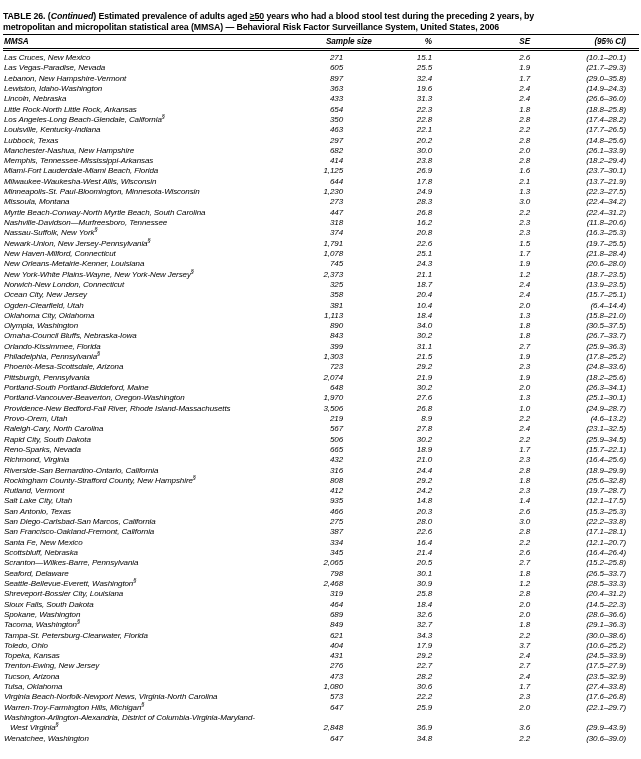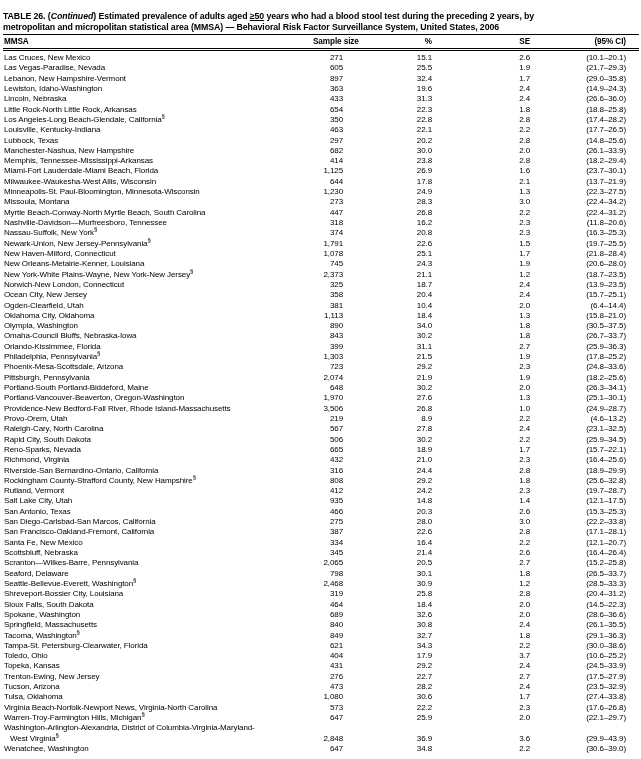--- a/index.html
+++ b/index.html
@@ -11,34 +11,34 @@
   .page { padding: 11px 2px 0 3px; }
   .title {
     font-size: 8.8px; font-weight: bold; line-height: 11px;
     letter-spacing: -0.1px; color: #000; white-space: nowrap;
   }
   .title .ital { font-style: italic; }
   .title .geq { text-decoration: underline; }
   table.data {
     border-collapse: collapse; table-layout: fixed;
     width: 636px; margin-top: 1px;
-    font-size: 8px; letter-spacing: -0.1px; color: #000;
+    font-size: 8px; letter-spacing: -0.1px; color: #000; font-style: italic;
   }
   col.c-name { width: 296px; }
   col.c-n    { width: 44px; }
   col.c-pct  { width: 89px; }
   col.c-se   { width: 98px; }
   col.c-ci   { width: 109px; }
   thead th {
     border-top: 1px solid #000; border-bottom: 3px double #000;
     font-weight: bold; text-align: right; white-space: nowrap;
     padding: 1px 0 2px 0; font-size: 8.2px; height: 10px; vertical-align: middle;
   }
   thead th.h-name { text-align: left; padding-left: 1px; }
-  thead th.h-n { position: relative; left: 14px; }
+  thead th.h-n { position: relative; left: 27px; }
   thead th.h-ci { padding-right: 13px; margin-top: 21px; }
   tbody td {
     padding: 0; white-space: nowrap; vertical-align: bottom;
     height: 10.32px; line-height: 10.32px; overflow: visible;
   }
   tbody td.num { text-align: right; }
   tbody td.c-ci-cell { padding-right: 13px; }
   tbody td.c-name-cell { padding-left: 1px; }
   tbody td.c-name-cell div { line-height: 10.32px; white-space: nowrap; }
   tbody td.c-name-cell div.indent2 { padding-left: 6px; }
@@ -562,29 +562,20 @@
           <td class="c-name-cell">
             <div>Spokane, Washington</div>
           </td>
           <td class="num">689</td>
           <td class="num">32.6</td>
           <td class="num">2.0</td>
           <td class="num c-ci-cell">(28.6–36.6)</td>
         </tr>
         <tr>
           <td class="c-name-cell">
-            <div>Springfield, Massachusetts</div>
-          </td>
-          <td class="num">840</td>
-          <td class="num">30.8</td>
-          <td class="num">2.4</td>
-          <td class="num c-ci-cell">(26.1–35.5)</td>
-        </tr>
-        <tr>
-          <td class="c-name-cell">
             <div>Tacoma, Washington<sup class="dag">§</sup></div>
           </td>
           <td class="num">849</td>
           <td class="num">32.7</td>
           <td class="num">1.8</td>
           <td class="num c-ci-cell">(29.1–36.3)</td>
         </tr>
         <tr>
           <td class="c-name-cell">
             <div>Tampa-St. Petersburg-Clearwater, Florida</div>

